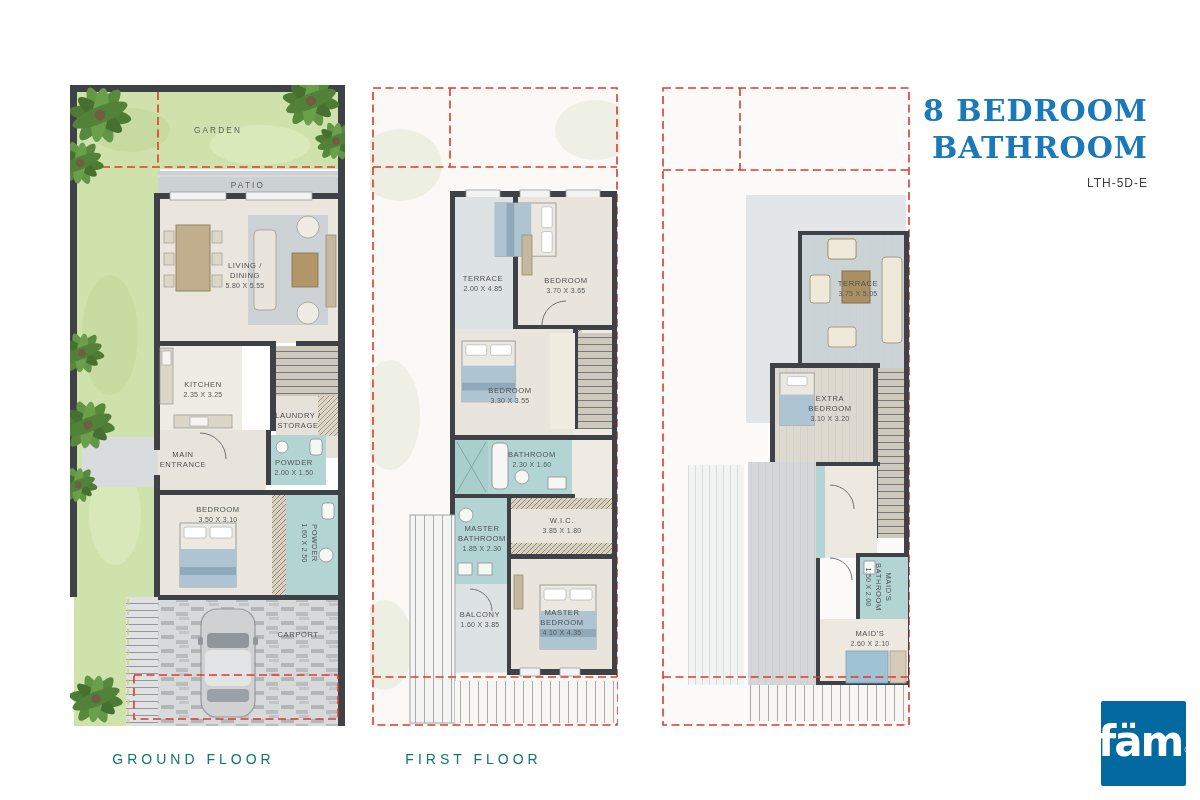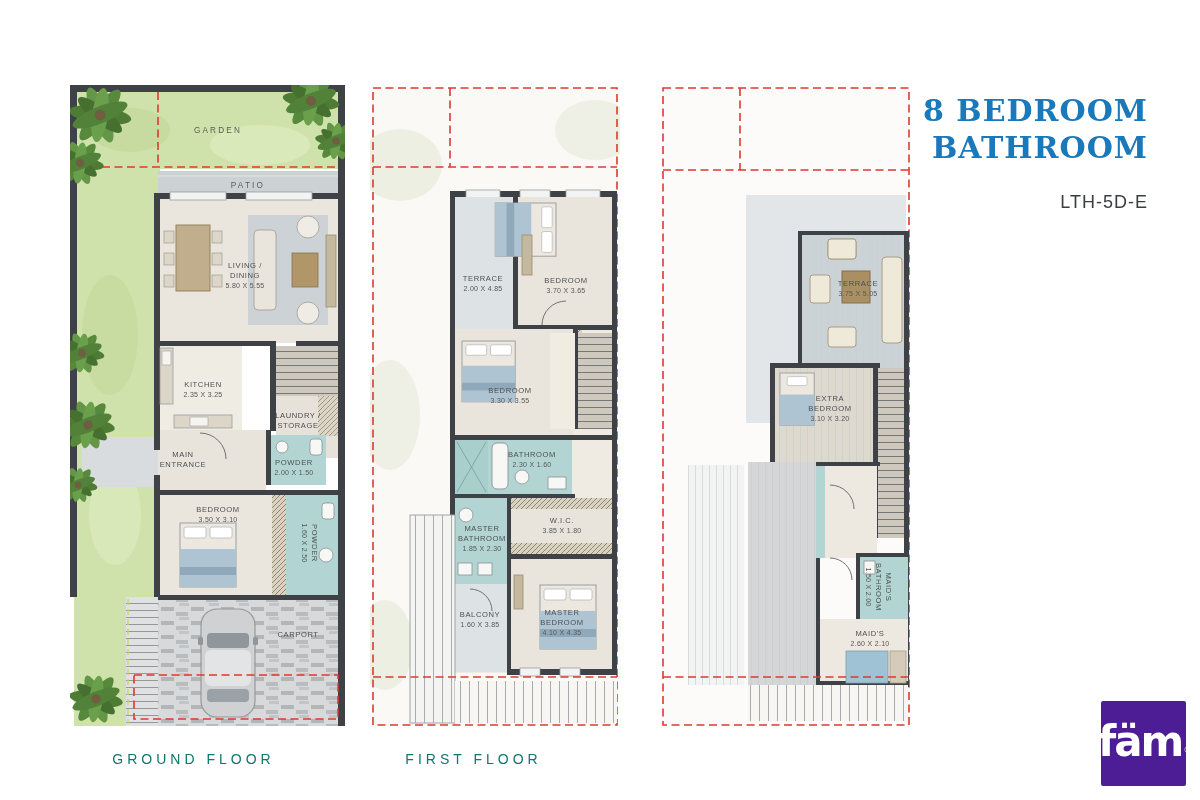--- a/index.html
+++ b/index.html
@@ -10,22 +10,22 @@
   #plan-first{left:370px;}
   #plan-second{left:660px;}
   .caption{position:absolute;top:751px;width:275px;text-align:center;
            font-size:14px;letter-spacing:4px;color:#0f766e;}
   #cap-ground{left:56px;}
   #cap-first{left:336px;}
   #cap-second{left:630px;}
   .title-block{position:absolute;top:92px;right:52px;text-align:right;}
   .title-line{font-family:"DejaVu Serif","Liberation Serif",serif;font-weight:bold;
               font-size:30px;line-height:37px;color:#1a79ba;letter-spacing:1px;}
-  .unit-code{margin-top:26px;font-size:18px;letter-spacing:1px;color:#3b3d3f;}
-  .logo{position:absolute;left:1101px;top:701px;width:85px;height:85px;background:#4c1d95;
+  .unit-code{margin-top:10px;font-size:12px;letter-spacing:1px;color:#3b3d3f;}
+  .logo{position:absolute;left:1101px;top:701px;width:85px;height:85px;background:#0369a1;
         border-radius:2px;display:flex;align-items:center;justify-content:center;}
   .logo-text{color:#ffffff;font-family:"DejaVu Sans",sans-serif;font-weight:bold;
              font-size:42px;letter-spacing:-2px;position:relative;top:-2px;}
   .logo-reg{color:#ffffff;font-size:9px;vertical-align:top;position:relative;top:6px;left:2px;}
   
   text{font-family:"Liberation Sans",sans-serif;fill:#4d4f52;}
   .rm{font-size:7.6px;letter-spacing:.6px;text-anchor:middle;}
   .dm{font-size:7px;letter-spacing:.3px;text-anchor:middle;fill:#55585b;}
   .big{font-size:8.2px;letter-spacing:2.2px;text-anchor:middle;fill:#5a5d60;}
   .dash{fill:none;stroke:#dd3a2e;stroke-width:1.6;stroke-dasharray:8 4.5;}

